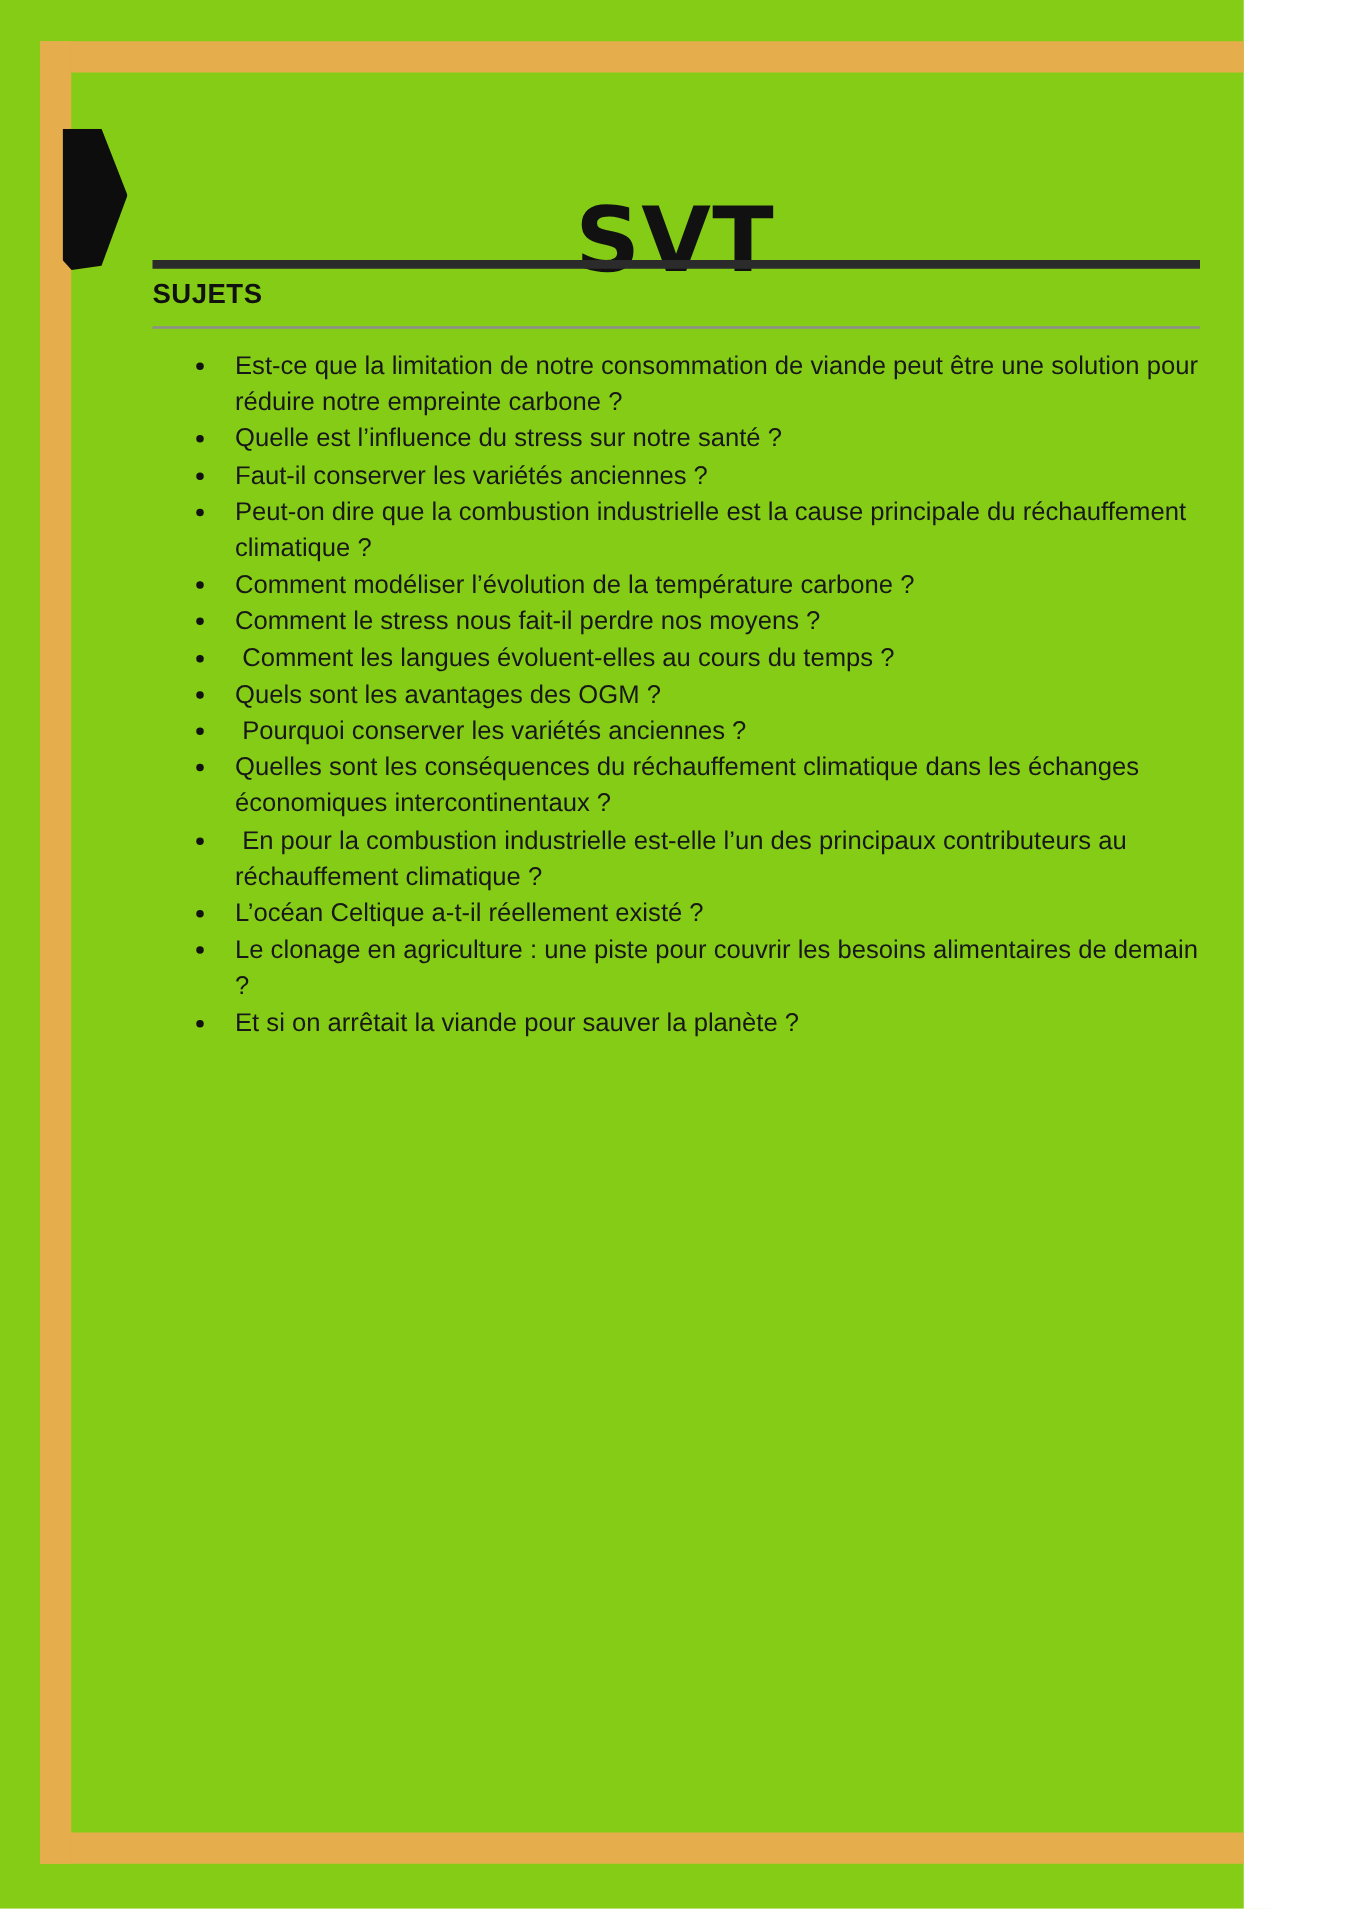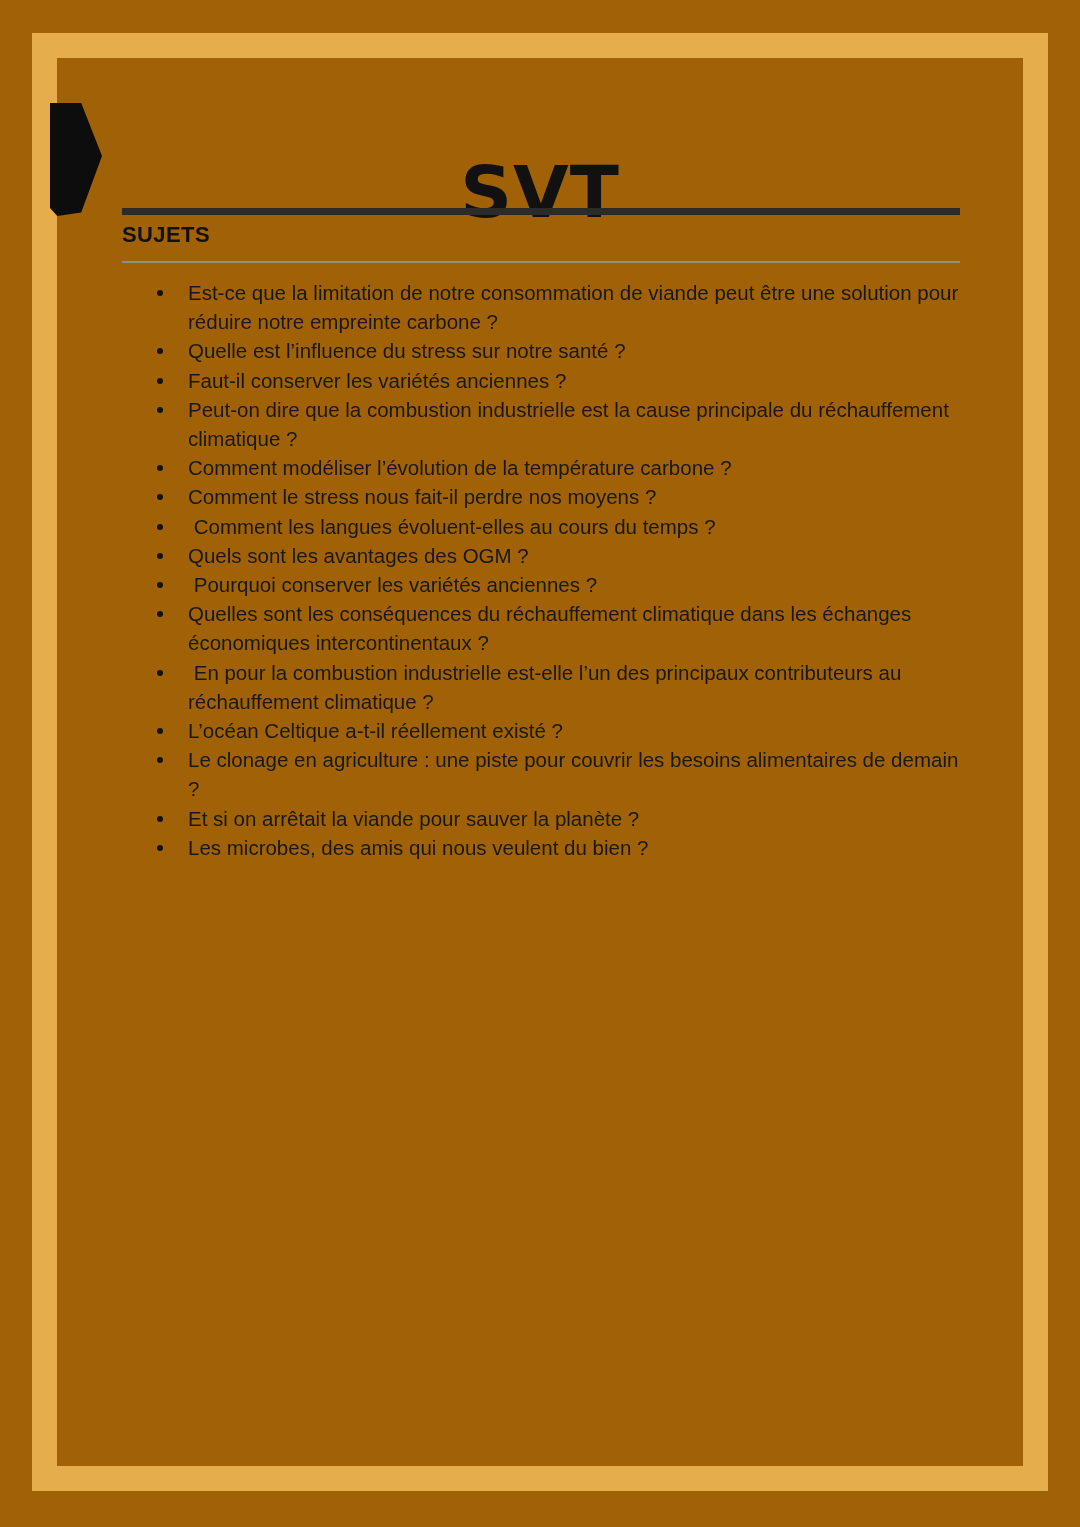--- a/index.html
+++ b/index.html
@@ -7,23 +7,23 @@
     margin: 0;
     padding: 0;
     background: #ffffff;
   }
   body {
     font-family: "Liberation Sans", "DejaVu Sans", sans-serif;
   }
 
   .page {
     position: relative;
-    width: 1080px;
+    width: 995px;
     height: 1527px;
-    background: #a16207;
+    background: #84cc16;
     overflow: hidden;
     text-decoration: underline;
   }
 
   
   .frame-top,
   .frame-bottom,
   .frame-left,
   .frame-right {
     position: absolute;
@@ -148,16 +148,15 @@
       <li class="subject-item">Comment modéliser l’évolution de la température carbone ?</li>
       <li class="subject-item">Comment le stress nous fait-il perdre nos moyens ?</li>
       <li class="subject-item"> Comment les langues évoluent-elles au cours du temps ?</li>
       <li class="subject-item">Quels sont les avantages des OGM ?</li>
       <li class="subject-item"> Pourquoi conserver les variétés anciennes ?</li>
       <li class="subject-item">Quelles sont les conséquences du réchauffement climatique dans les échanges économiques intercontinentaux ?</li>
       <li class="subject-item"> En pour la combustion industrielle est-elle l’un des principaux contributeurs au réchauffement climatique ?</li>
       <li class="subject-item">L’océan Celtique a-t-il réellement existé ?</li>
       <li class="subject-item">Le clonage en agriculture : une piste pour couvrir les besoins alimentaires de demain ?</li>
       <li class="subject-item">Et si on arrêtait la viande pour sauver la planète ?</li>
-      <li class="subject-item">Les microbes, des amis qui nous veulent du bien ?</li>
     </ul>
 
 </div>
 
 </body></html>

